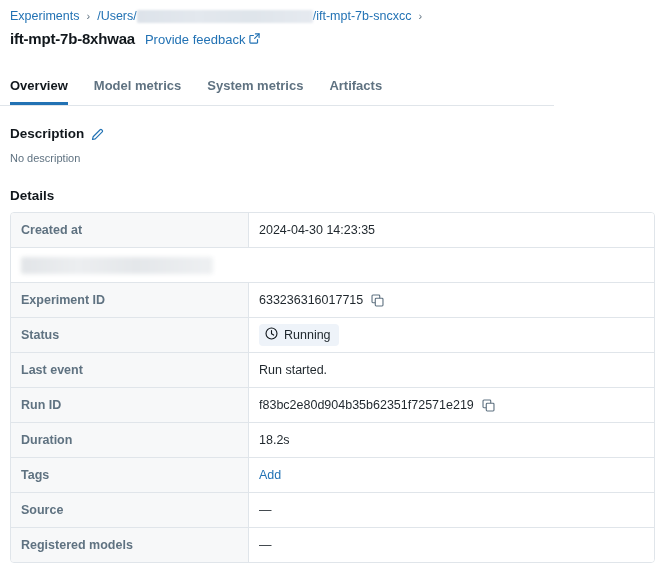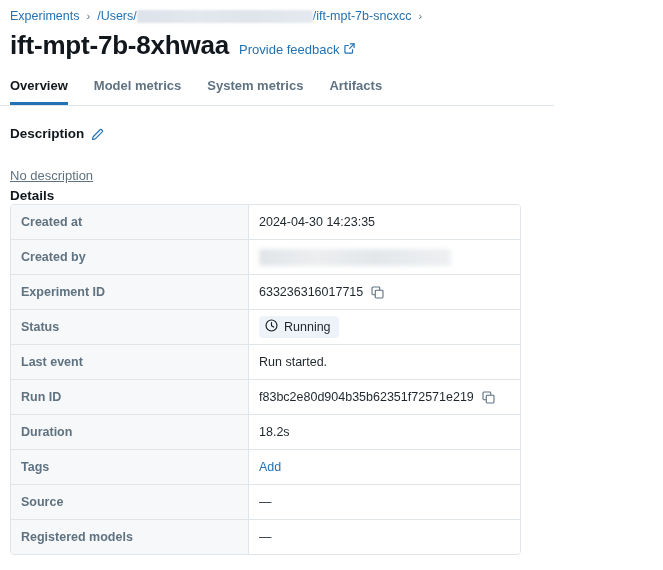--- a/index.html
+++ b/index.html
@@ -56,21 +56,21 @@
 
   
   .title-row {
     position: absolute;
     left: 10px;
     top: 30px;
     display: flex;
     align-items: baseline;
   }
   .page-title {
-    font-size: 26px;
+    font-size: 15px;
     font-weight: bold;
     letter-spacing: -0.2px;
     color: #11171c;
     margin: 0;
   }
   .feedback-link {
     margin-left: 10px;
     font-size: 13px;
     color: #2272b4;
     text-decoration: none;
@@ -123,40 +123,39 @@
     color: #11171c;
   }
   .pencil-btn {
     cursor: pointer;
     display: inline-flex;
     line-height: 0;
   }
   .desc-body {
     position: absolute;
     left: 10px;
-    top: 168px;
-    font-size: 13px;
+    top: 152px;
+    font-size: 11px;
     color: #5f7281;
-    text-decoration: underline;
   }
 
   
   .details-title {
     position: absolute;
     left: 10px;
     top: 188px;
     font-size: 13.5px;
     font-weight: bold;
     color: #11171c;
   }
   .details-table {
     position: absolute;
     left: 10px;
-    top: 204px;
-    width: 511px;
+    top: 212px;
+    width: 645px;
     border: 1px solid #e0e5ea;
     border-radius: 4px;
     overflow: hidden;
     box-sizing: border-box;
   }
   .drow {
     display: flex;
     min-height: 34px;
     border-bottom: 1px solid #e0e5ea;
   }
@@ -264,21 +263,20 @@
 <div class="details-title">Details</div>
 
 <div class="details-table">
 
   <div class="drow">
     <div class="dlabel">Created at</div>
     <div class="dvalue">2024-04-30 14:23:35</div>
   </div>
 
   <div class="drow">
-    <div class="dlabel">Created by</div>
     <div class="dvalue">
       <span class="redact-block"></span>
     </div>
   </div>
 
   <div class="drow">
     <div class="dlabel">Experiment ID</div>
     <div class="dvalue">
       <span>633236316017715</span>
       <span class="copy-btn">

